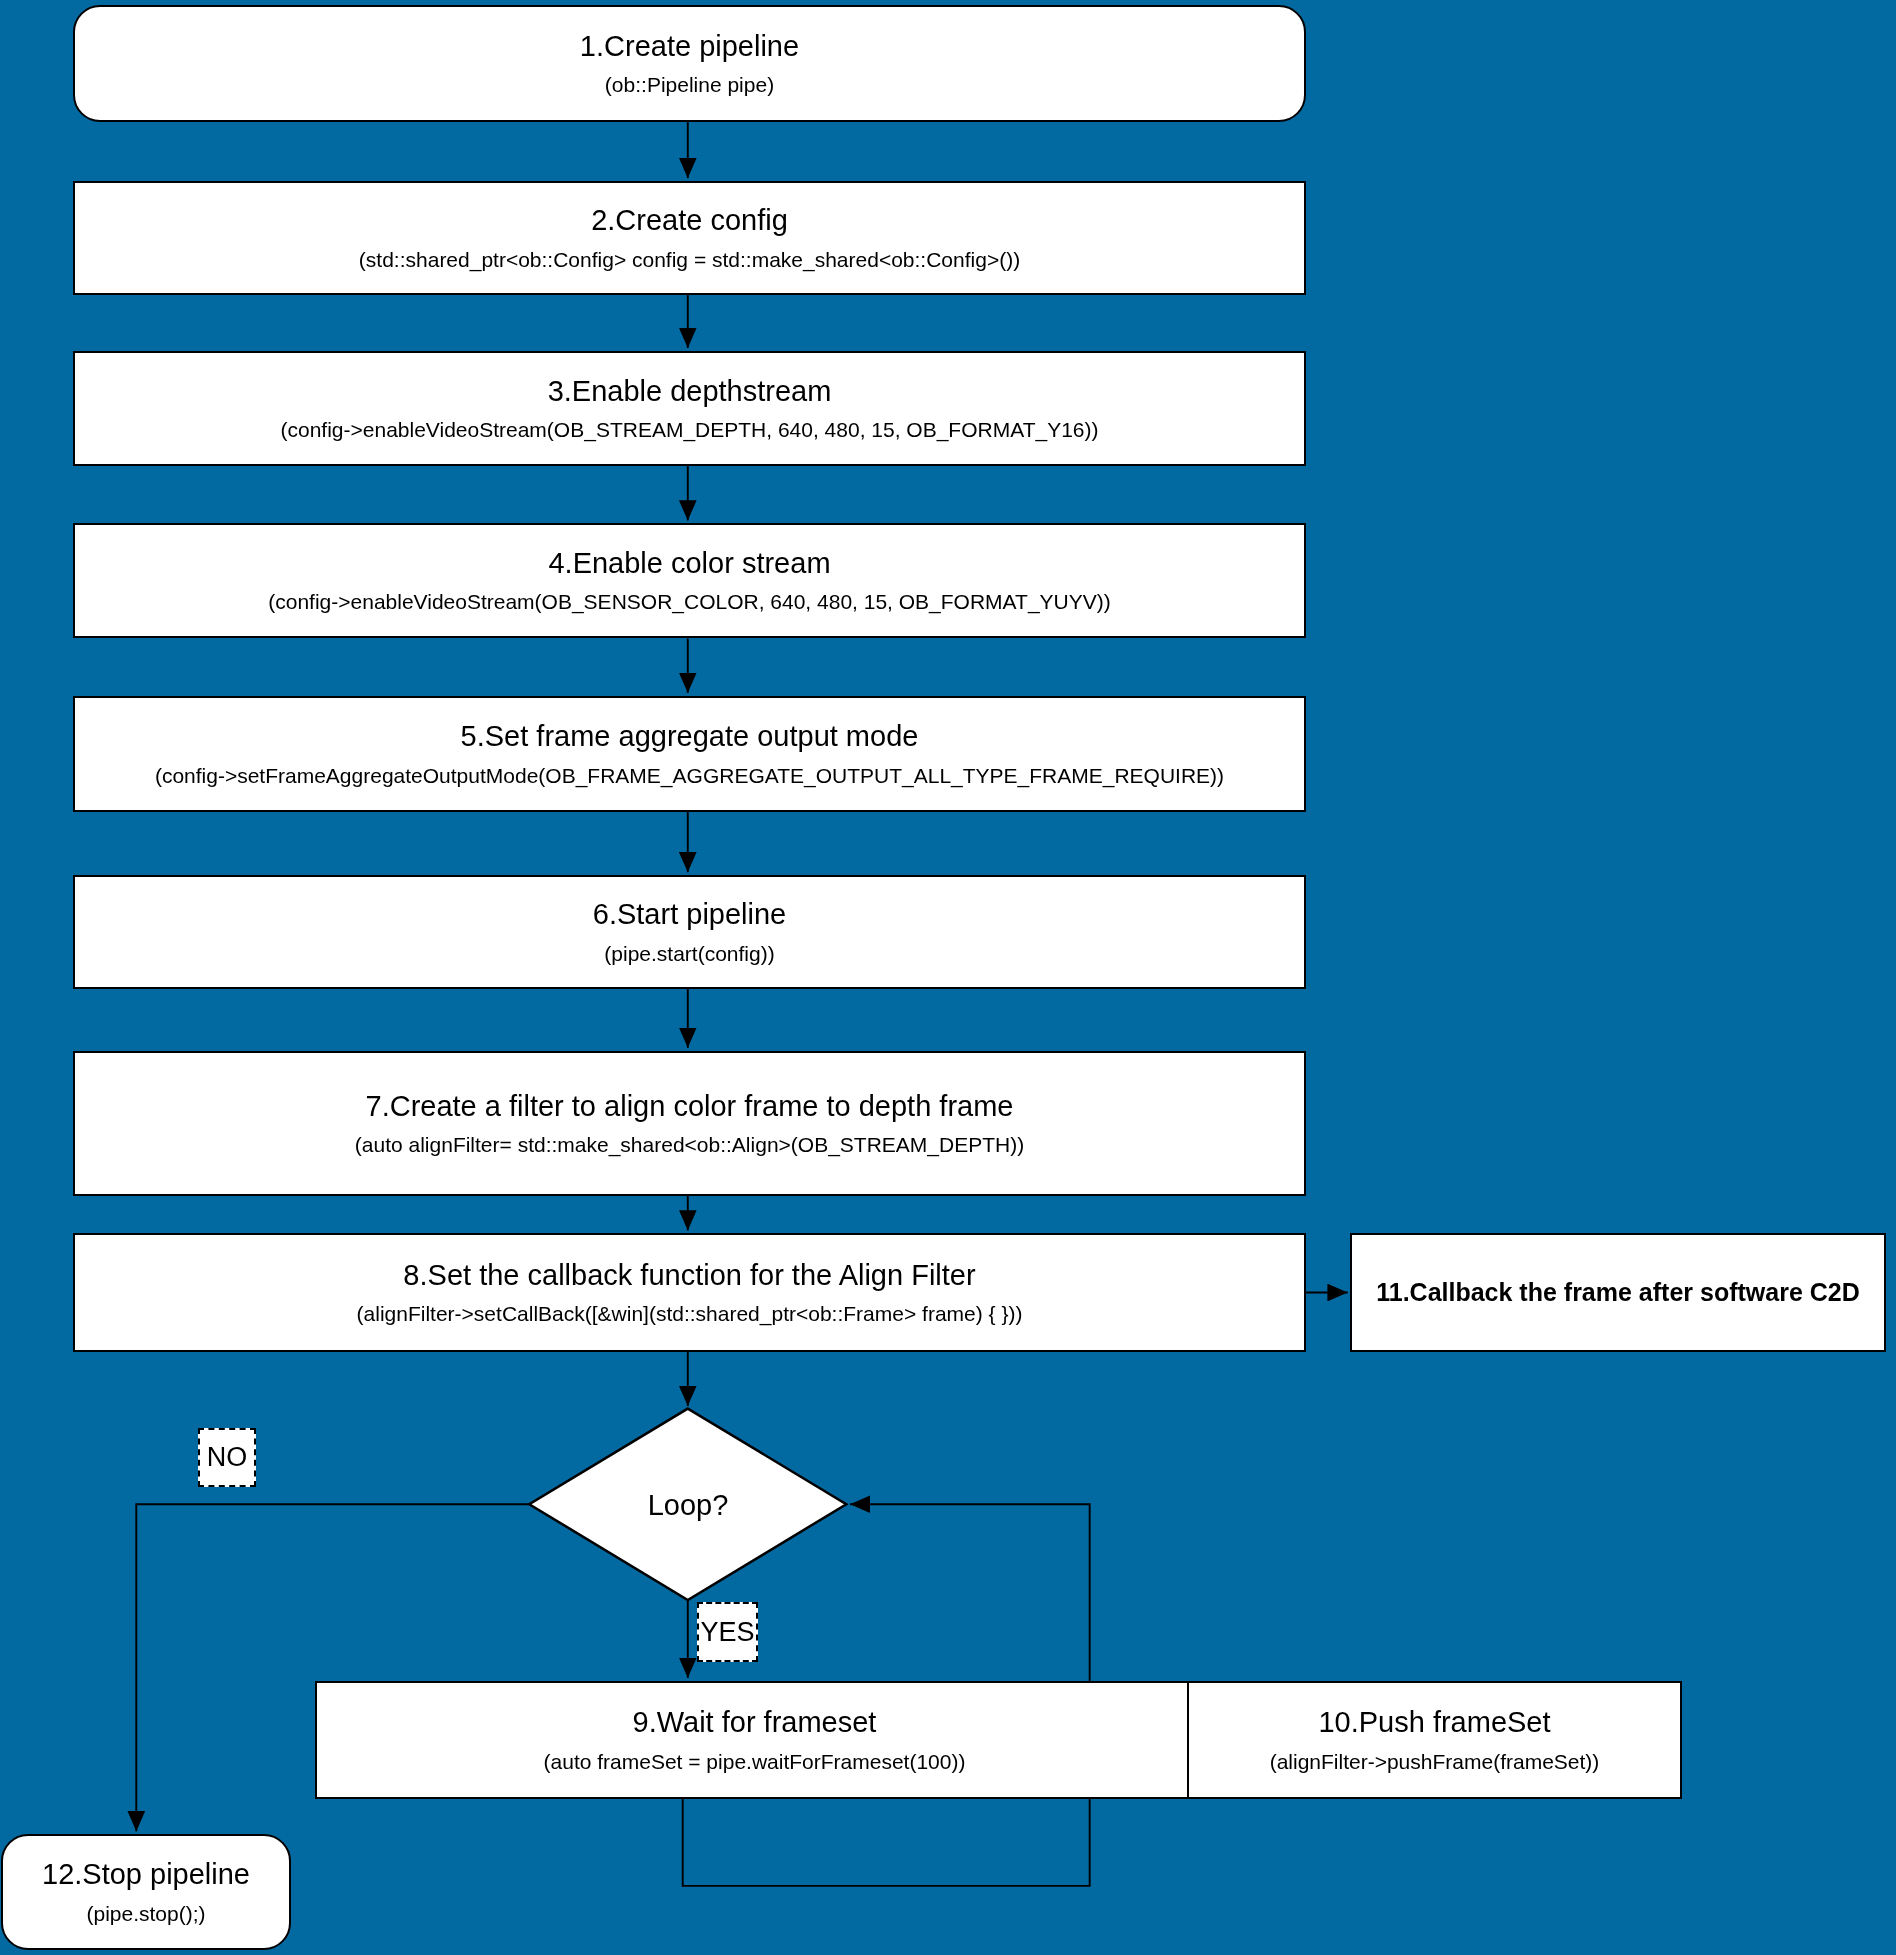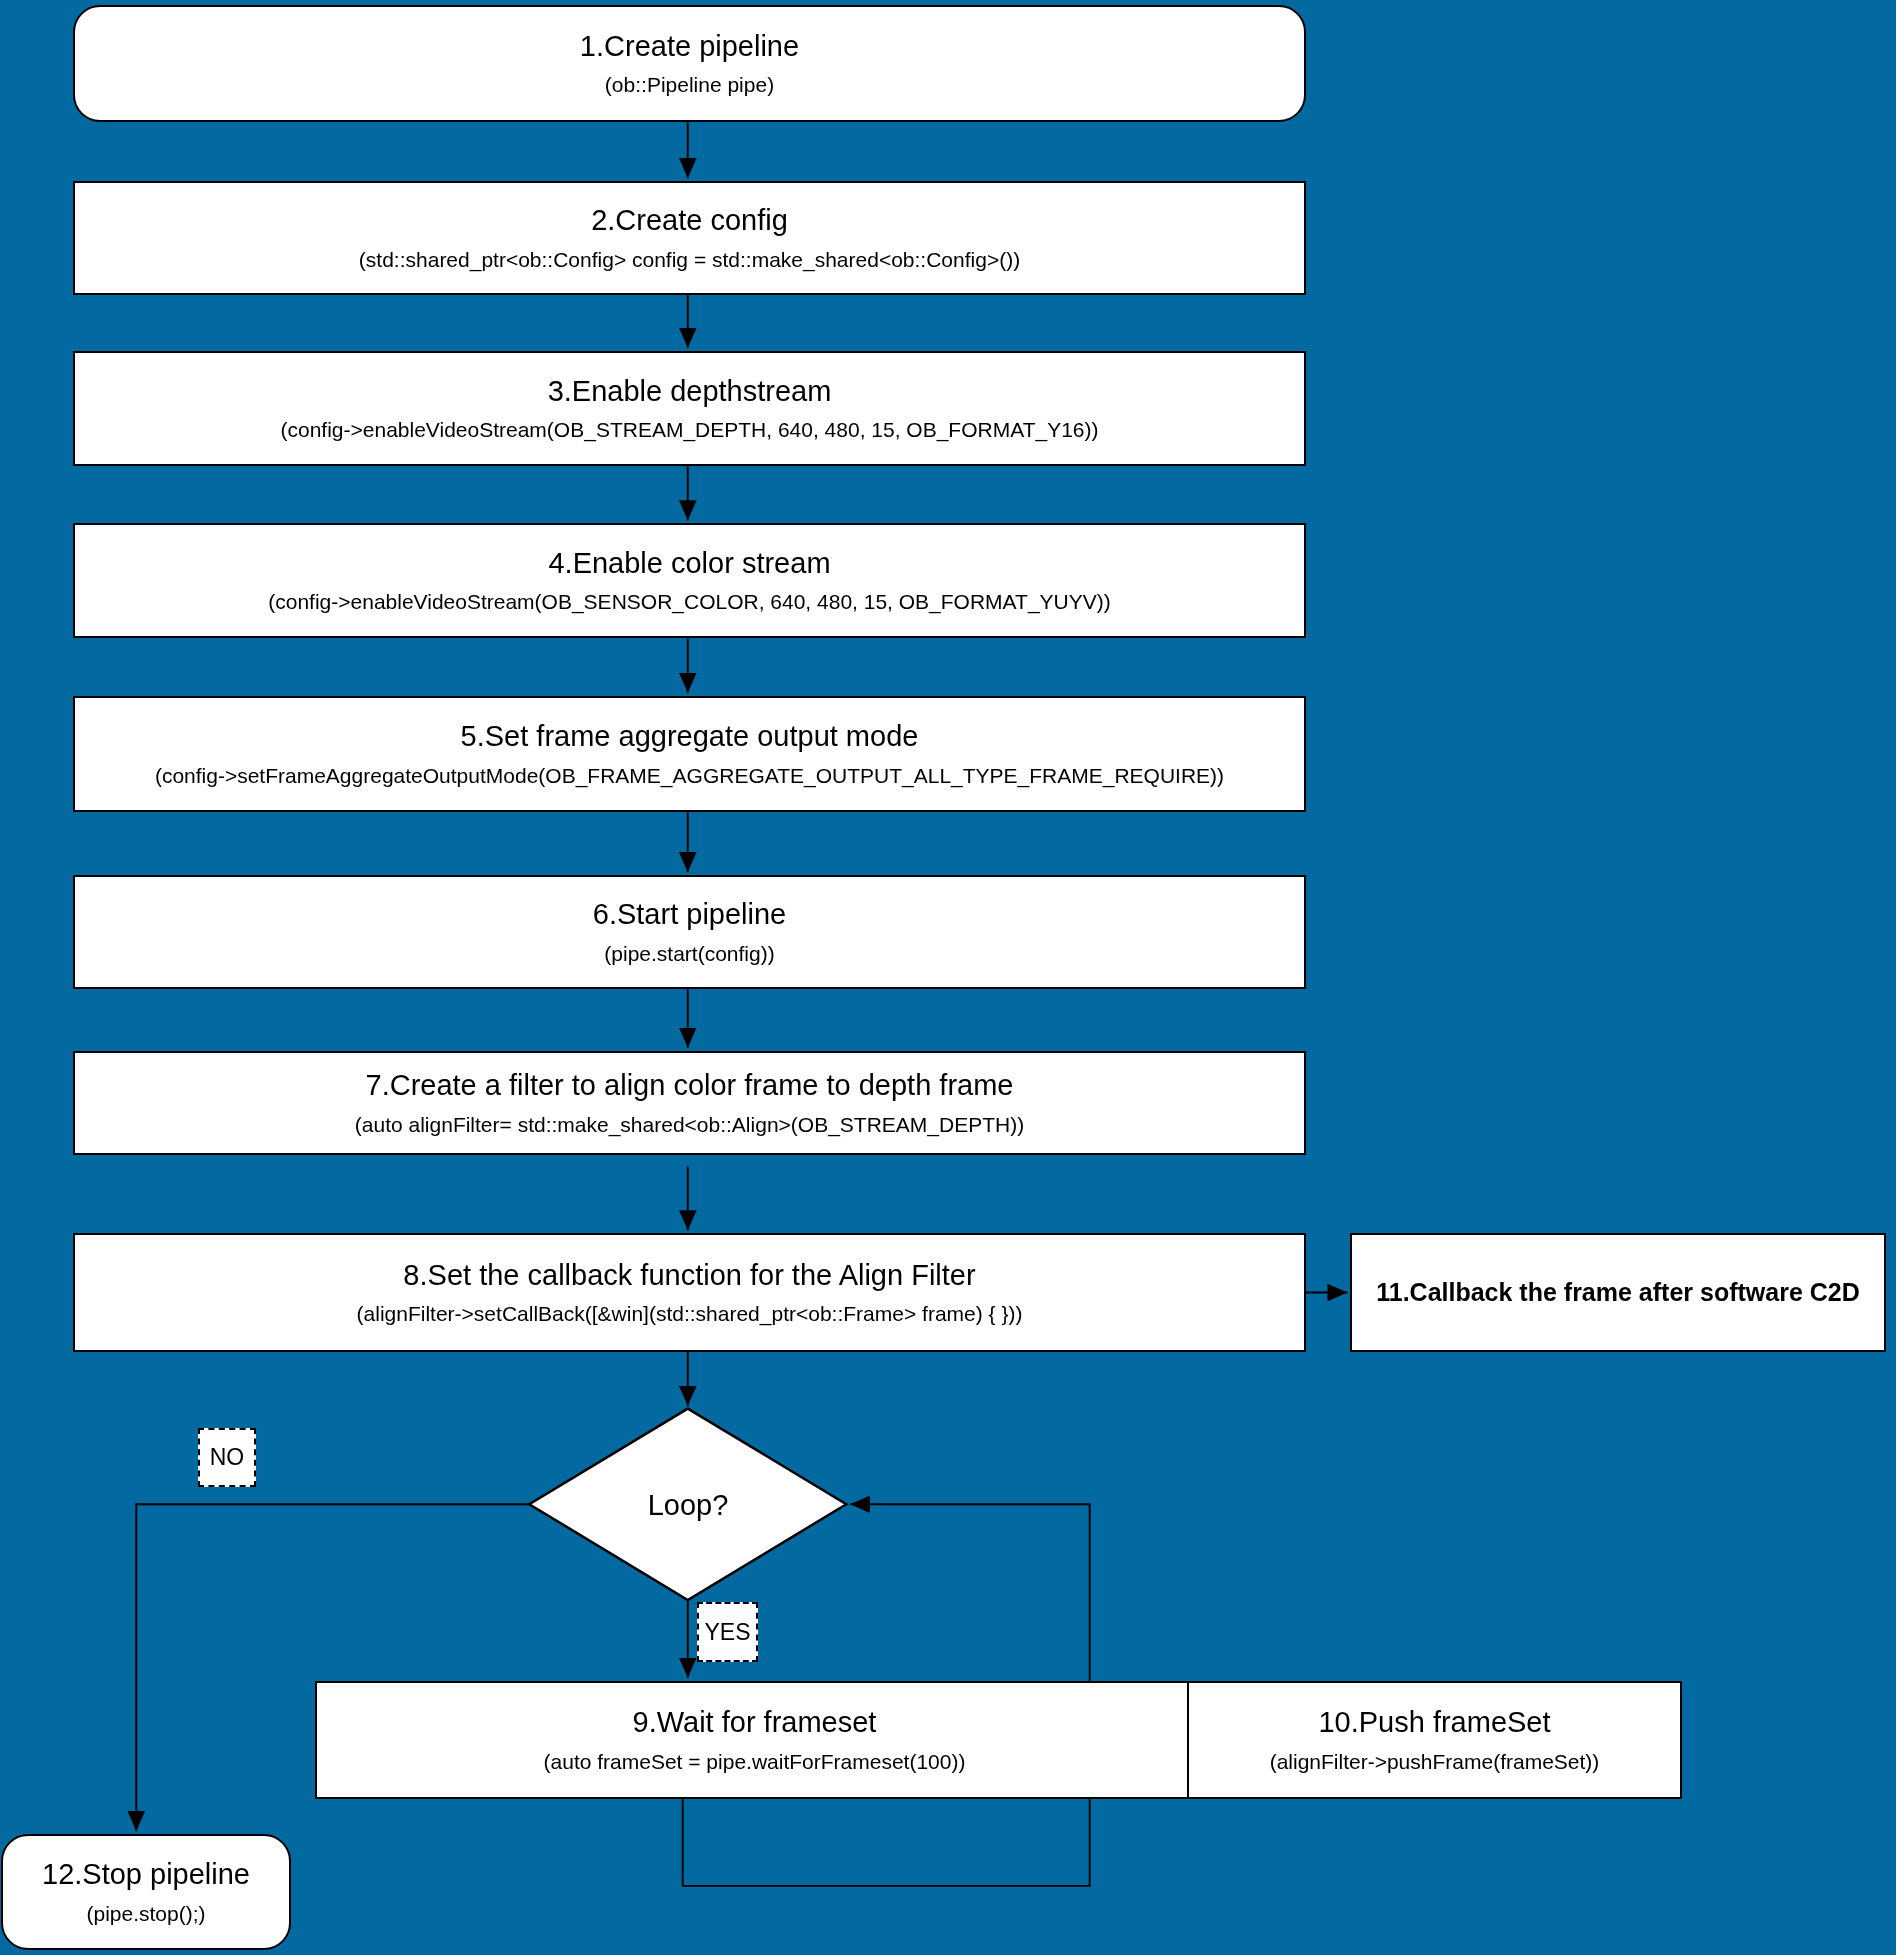--- a/index.html
+++ b/index.html
@@ -50,21 +50,21 @@
     font-size: 25px;
   }
   .dashed-label {
     position: absolute;
     box-sizing: border-box;
     border: 2.5px dashed #000;
     background: #fff;
     display: flex;
     align-items: center;
     justify-content: center;
-    font-size: 23px;
+    font-size: 27px;
   }
   .decision-label {
     position: absolute;
     display: flex;
     align-items: center;
     justify-content: center;
     font-size: 29px;
   }
 </style>
 </head>
@@ -119,21 +119,21 @@
   <div class="node" style="left:73px; top:696px; width:1233px; height:116px;">
     <span class="title">5.Set frame aggregate output mode</span>
     <span class="code">(config-&gt;setFrameAggregateOutputMode(OB_FRAME_AGGREGATE_OUTPUT_ALL_TYPE_FRAME_REQUIRE))</span>
   </div>
 
   <div class="node" style="left:73px; top:875px; width:1233px; height:114px;">
     <span class="title">6.Start pipeline</span>
     <span class="code">(pipe.start(config))</span>
   </div>
 
-  <div class="node" style="left:73px; top:1051px; width:1233px; height:104px;">
+  <div class="node" style="left:73px; top:1051px; width:1233px; height:145px;">
     <span class="title">7.Create a filter to align color frame to depth frame</span>
     <span class="code">(auto alignFilter= std::make_shared&lt;ob::Align&gt;(OB_STREAM_DEPTH))</span>
   </div>
 
   <div class="node" style="left:73px; top:1233px; width:1233px; height:119px;">
     <span class="title">8.Set the callback function for the Align Filter</span>
     <span class="code">(alignFilter-&gt;setCallBack([&amp;win](std::shared_ptr&lt;ob::Frame&gt; frame) { }))</span>
   </div>
 
   <div class="node single" style="left:1350px; top:1233px; width:536px; height:119px;font-weight:bold;">

